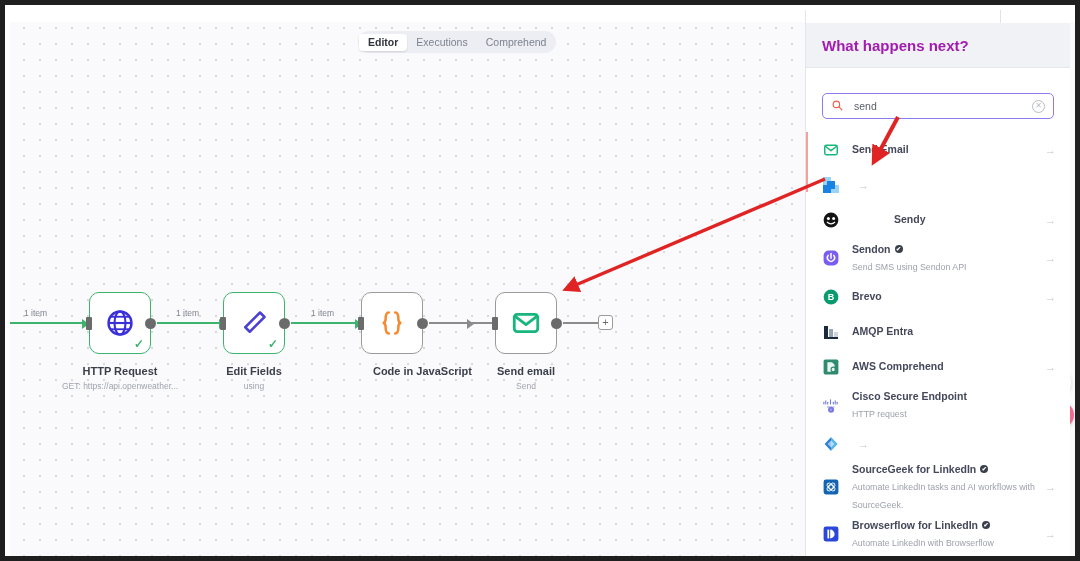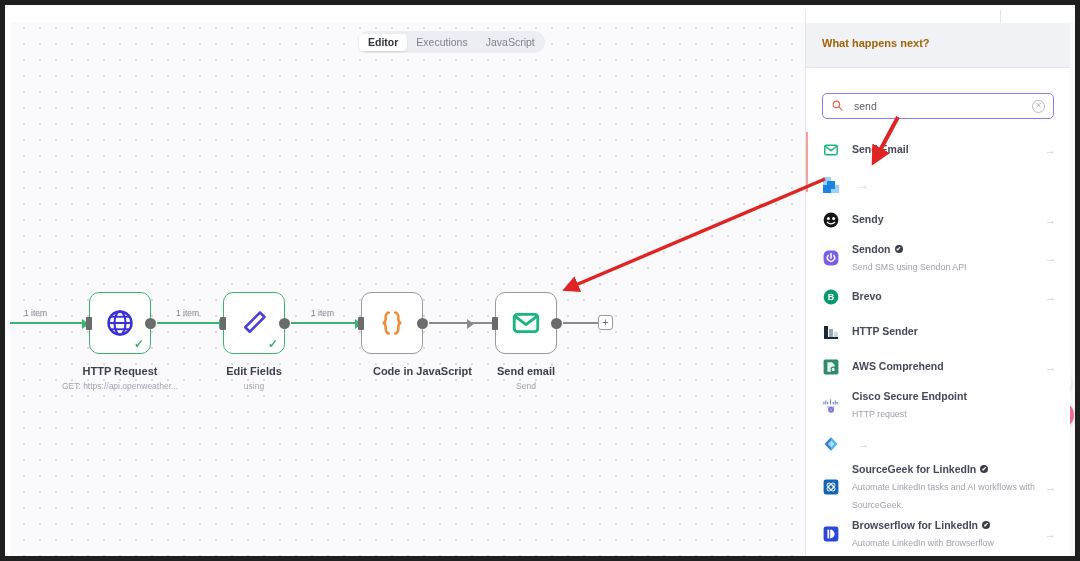--- a/index.html
+++ b/index.html
@@ -109,21 +109,21 @@
     position:absolute;left:0;top:0;width:100%;height:13px;background:#ffffff;
   }
   #panel-divider-v{
     position:absolute;left:194px;top:0;width:1px;height:13px;background:#e0e2e8;
   }
   #panel-header{
     position:absolute;left:0;top:13px;width:100%;height:45px;
     background:#f1f2f6;border-bottom:1px solid #e6e7ed;box-sizing:border-box;
   }
   #panel-title{
-    position:absolute;left:16px;top:27px;font-size:11px;font-weight:700;color:#a16207;
+    position:absolute;left:16px;top:27px;font-size:15px;font-weight:700;color:#a21caf;
   }
   #searchwrap{
     position:absolute;left:16px;top:83px;width:232px;height:26px;
     box-sizing:border-box;background:#fff;
     border:1px solid #8b7bf0;border-radius:5px;
     display:flex;align-items:center;
   }
   #search-icon{margin-left:9px;color:#f0604d;font-size:10px;line-height:1;}
   #search-input{
     border:0;outline:0;background:transparent;flex:1;
@@ -170,21 +170,21 @@
 <body>
 
 <div id="frame">
 
   <div id="canvas">
     <div id="canvas-top-white"></div>
 
     <div id="tabs">
       <div class="tab active">Editor</div>
       <div class="tab">Executions</div>
-      <div class="tab">JavaScript</div>
+      <div class="tab">Comprehend</div>
     </div>
 
     <div class="edge" style="left:0px;top:312px;width:74px;"></div>
     <div class="arrowhead" style="left:72px;top:313px;"></div>
     <div class="itemlabel" style="left:14px;top:298px;">1 item</div>
 
     <div class="node ok" style="left:79px;top:282px;">
       <svg width="30" height="30" viewBox="0 0 24 24">
         <circle cx="12" cy="12" r="9.2" fill="none" stroke="#3a30d8" stroke-width="1.9"></circle>
         <ellipse cx="12" cy="12" rx="4.4" ry="9.2" fill="none" stroke="#3a30d8" stroke-width="1.7"></ellipse>
@@ -304,21 +304,21 @@
             <rect x="0" y="0" width="8" height="8" fill="#99d3f5"></rect>
             <rect x="8" y="0" width="8" height="8" fill="#ffffff"></rect>
             <rect x="0" y="8" width="8" height="8" fill="#1a82e2"></rect>
             <rect x="8" y="8" width="8" height="8" fill="#99d3f5"></rect>
             <rect x="4" y="4" width="8" height="8" fill="#1a82e2"></rect>
           </svg>
         </span>
         <span class="chev">→</span>
       </div>
 
-      <div class="row" style="height:35px;">
+      <div class="row" style="height:35px;gap:42px;">
         <span class="ico">
           <svg width="16" height="16" viewBox="0 0 16 16">
             <circle cx="8" cy="8" r="7.4" fill="#141414"></circle>
             <circle cx="5.4" cy="6.6" r="1.5" fill="#ffffff"></circle>
             <circle cx="10.6" cy="6.6" r="1.5" fill="#ffffff"></circle>
             <path d="M4 10 Q8 13.6 12 10" fill="none" stroke="#ffffff" stroke-width="1.2"></path>
           </svg>
         </span>
         <span class="txt">
           <span class="nm">
@@ -365,21 +365,21 @@
         <span class="ico">
           <svg width="16" height="16" viewBox="0 0 16 16">
             <rect x="1" y="2" width="4" height="11" fill="#1b2a3a"></rect>
             <rect x="6" y="5" width="4" height="8" fill="#9aa6b4"></rect>
             <rect x="1" y="13" width="14" height="2" fill="#1b2a3a"></rect>
             <rect x="11" y="8" width="4" height="5" fill="#cfd6dd"></rect>
           </svg>
         </span>
         <span class="txt">
           <span class="nm">
-              <span>HTTP Sender</span>
+              <span>AMQP Entra</span>
             </span>
         </span>
         <span class="chev"></span>
       </div>
 
       <div class="row" style="height:35px;">
         <span class="ico">
           <svg width="16" height="16" viewBox="0 0 16 16">
             <rect x="0.6" y="0.6" width="14.8" height="14.8" rx="1.6" fill="#2e8b6e"></rect>
             <path d="M4.4 3.2 h4.6 l2.6 2.6 v7 h-7.2 z" fill="#ffffff" opacity="0.9"></path>

